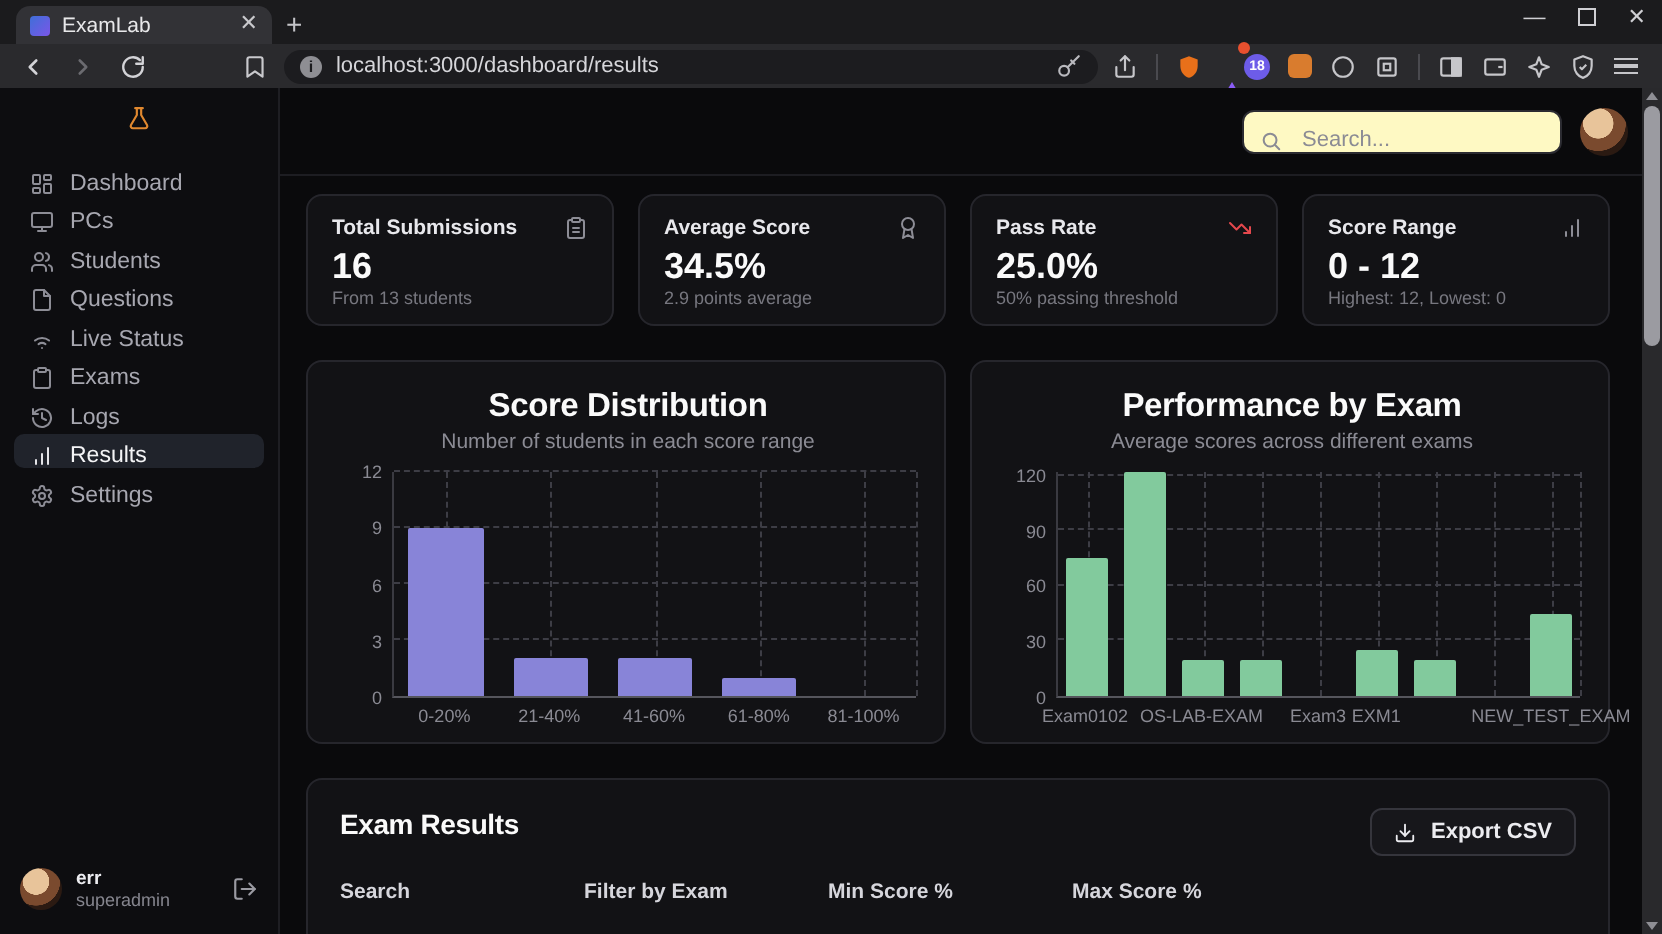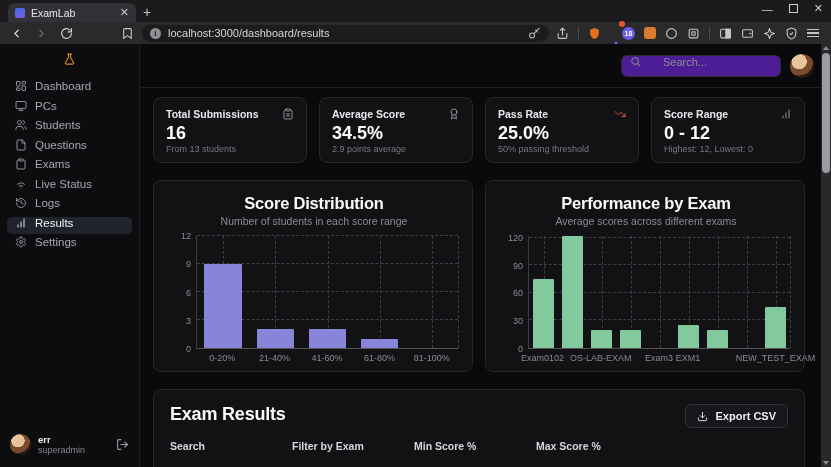--- a/index.html
+++ b/index.html
@@ -38,33 +38,33 @@
   .cluster { margin-left:auto; display:flex; align-items:center; gap:9px; padding-right:12px; color:#c6c6ca; }
   .hamburger { display:flex; flex-direction:column; gap:2px; }
   .hamburger i { width:12px; height:1.5px; background:#c6c6ca; display:block; }
 
   
   .app { position:absolute; top:44px; left:0; width:821px; height:423px; background:#0a0a0c; display:flex; }
 
   .sidebar { width:140px; height:100%; background:#0d0d10; border-right:1px solid #1e1e23; position:relative; flex:0 0 auto; }
   .side-logo { display:flex; justify-content:center; padding:9px 0 14px 0; color:#e0882f; }
   .side-nav { padding:0 7px; }
-  .side-item { display:flex; align-items:flex-start; gap:8px; height:17.5px; margin-bottom:2px; padding:0 8px; border-radius:5px; color:#a7a7b0; font-size:11.5px; cursor:default; }
+  .side-item { display:flex; align-items:flex-end; gap:8px; height:17.5px; margin-bottom:2px; padding:0 8px; border-radius:5px; color:#a7a7b0; font-size:11.5px; cursor:default; }
   .side-item .icon-s { width:12px; height:12px; color:#8d8d96; }
   .side-item.active { background:#20232b; color:#f4f4f6; }
   .side-item.active .icon-s { color:#e4e4e8; }
   .side-user { position:absolute; bottom:6px; left:0; width:100%; display:flex; align-items:center; gap:7px; padding:6px 10px; }
   .avatar { width:21px; height:21px; border-radius:50%; background:radial-gradient(circle at 38% 32%, #e8c49a 0 34%, #7a4a2e 35% 62%, #2b1a12 63%); flex:0 0 auto; }
   .side-user-name { font-size:9.5px; font-weight:bold; color:#ececf0; line-height:11px; }
   .side-user-role { font-size:9px; color:#85858e; line-height:10px; }
   .side-logout { margin-left:auto; color:#9a9aa2; }
 
   .main { flex:1; display:flex; flex-direction:column; min-width:0; }
   .topbar { height:44px; border-bottom:1px solid #1d1d22; display:flex; align-items:center; justify-content:flex-end; gap:9px; padding:0 7px 0 0; flex:0 0 auto; }
-  .searchbox { width:160px; height:22px; background:#4c1d95; border:1px solid #2b2b31; border-radius:6px; display:flex; align-items:flex-start; gap:22px; padding:0 8px; color:#8b8b94; }
+  .searchbox { width:160px; height:22px; background:#fef9c3; border:1px solid #2b2b31; border-radius:6px; display:flex; align-items:flex-end; gap:10px; padding:0 8px; color:#8b8b94; }
   .searchbox .ph { font-size:11px; color:#8b8b94; }
   .top-avatar { width:24px; height:24px; border-radius:50%; background:radial-gradient(circle at 38% 32%, #e8c49a 0 34%, #7a4a2e 35% 62%, #2b1a12 63%); }
 
   .content { padding:9px 16px 0 13px; flex:1; overflow:hidden; }
 
   .stats { display:grid; grid-template-columns:repeat(4,1fr); gap:12px; }
   .stat-card { background:#121215; border:1px solid #26262c; border-radius:8px; padding:10px 12px 9px 12px; height:66px; }
   .stat-top { display:flex; align-items:center; justify-content:space-between; }
   .stat-label { font-size:10.5px; font-weight:bold; color:#e8e8ec; }
   .stat-icon { width:12px; height:12px; color:#8d8d96; }
@@ -80,21 +80,21 @@
   .ylabels span { position:absolute; right:5px; transform:translateY(50%); font-size:9px; color:#8a8a93; }
   .plotarea { position:relative; flex:1; height:113px; border-bottom:1px solid #55555c; border-left:1px solid #3a3a41; }
   .hgrid { position:absolute; left:0; width:100%; border-top:1px dashed #3d3d45; }
   .vgrid { position:absolute; top:0; height:100%; border-left:1px dashed #3d3d45; }
   .bar { position:absolute; bottom:0; border-radius:1px 1px 0 0; }
   .xlabels { position:relative; height:15px; margin-left:26px;text-decoration:underline; }
   .xlabels span { position:absolute; top:4px; transform:translateX(-50%); font-size:9px; color:#8a8a93; white-space:nowrap; }
 
   .results-card { background:#121215; border:1px solid #26262c; border-radius:8px; margin-top:17px; height:110px; padding:14px 16px; }
   .results-head { display:flex; align-items:flex-start; justify-content:space-between; }
-  .results-title { font-size:18px; font-weight:bold; color:#fafafa; letter-spacing:-0.2px; }
+  .results-title { font-size:14px; font-weight:bold; color:#fafafa; letter-spacing:-0.2px; }
   .results-sub { font-size:10.5px; color:#8b8b94; margin-top:2px; }
   .export-btn { display:flex; align-items:center; gap:7px; border:1px solid #35353c; border-radius:6px; background:#17171b; color:#ececf0; font-size:11px; font-weight:bold; padding:5px 11px; cursor:default; }
   .export-btn .icon-s { width:11px; height:11px; }
   .filters { display:flex; gap:10px; margin-top:12px; }
   .filter-col { width:112px; }
   .filter-label { font-size:10.5px; font-weight:bold; color:#d6d6dc; }
 
   
   .pagescroll { position:absolute; top:44px; right:0; width:10px; height:423px; background:#29292c; }
   .pagescroll .thumb { position:absolute; top:9px; left:1px; width:8px; height:120px; background:#9b9ba1; border-radius:4px; }
@@ -266,33 +266,33 @@
               <svg viewBox="0 0 24 24" fill="none" stroke="currentColor" stroke-width="2" stroke-linecap="round" stroke-linejoin="round">
                 <path d="M14 2H6a2 2 0 0 0-2 2v16a2 2 0 0 0 2 2h12a2 2 0 0 0 2-2V8z"></path>
                 <path d="M14 2v6h6"></path>
               </svg>
             </span>
             <span>Questions</span>
           </div>
           <div class="side-item">
             <span class="icon-s">
               <svg viewBox="0 0 24 24" fill="none" stroke="currentColor" stroke-width="2" stroke-linecap="round" stroke-linejoin="round">
+                <path d="M5 12.55a11 11 0 0 1 14.08 0M8.53 16.11a6 6 0 0 1 6.95 0M12 20h.01"></path>
+              </svg>
+            </span>
+            <span>Live Status</span>
+          </div>
+          <div class="side-item">
+            <span class="icon-s">
+              <svg viewBox="0 0 24 24" fill="none" stroke="currentColor" stroke-width="2" stroke-linecap="round" stroke-linejoin="round">
                 <rect x="8" y="2" width="8" height="4" rx="1"></rect>
                 <path d="M16 4h2a2 2 0 0 1 2 2v14a2 2 0 0 1-2 2H6a2 2 0 0 1-2-2V6a2 2 0 0 1 2-2h2"></path>
               </svg>
             </span>
             <span>Exams</span>
-          </div>
-          <div class="side-item">
-            <span class="icon-s">
-              <svg viewBox="0 0 24 24" fill="none" stroke="currentColor" stroke-width="2" stroke-linecap="round" stroke-linejoin="round">
-                <path d="M5 12.55a11 11 0 0 1 14.08 0M8.53 16.11a6 6 0 0 1 6.95 0M12 20h.01"></path>
-              </svg>
-            </span>
-            <span>Live Status</span>
           </div>
           <div class="side-item">
             <span class="icon-s">
               <svg viewBox="0 0 24 24" fill="none" stroke="currentColor" stroke-width="2" stroke-linecap="round" stroke-linejoin="round">
                 <path d="M3 12a9 9 0 1 0 3-6.7L3 8"></path>
                 <path d="M3 3v5h5M12 7v5l4 2"></path>
               </svg>
             </span>
             <span>Logs</span>
           </div>

